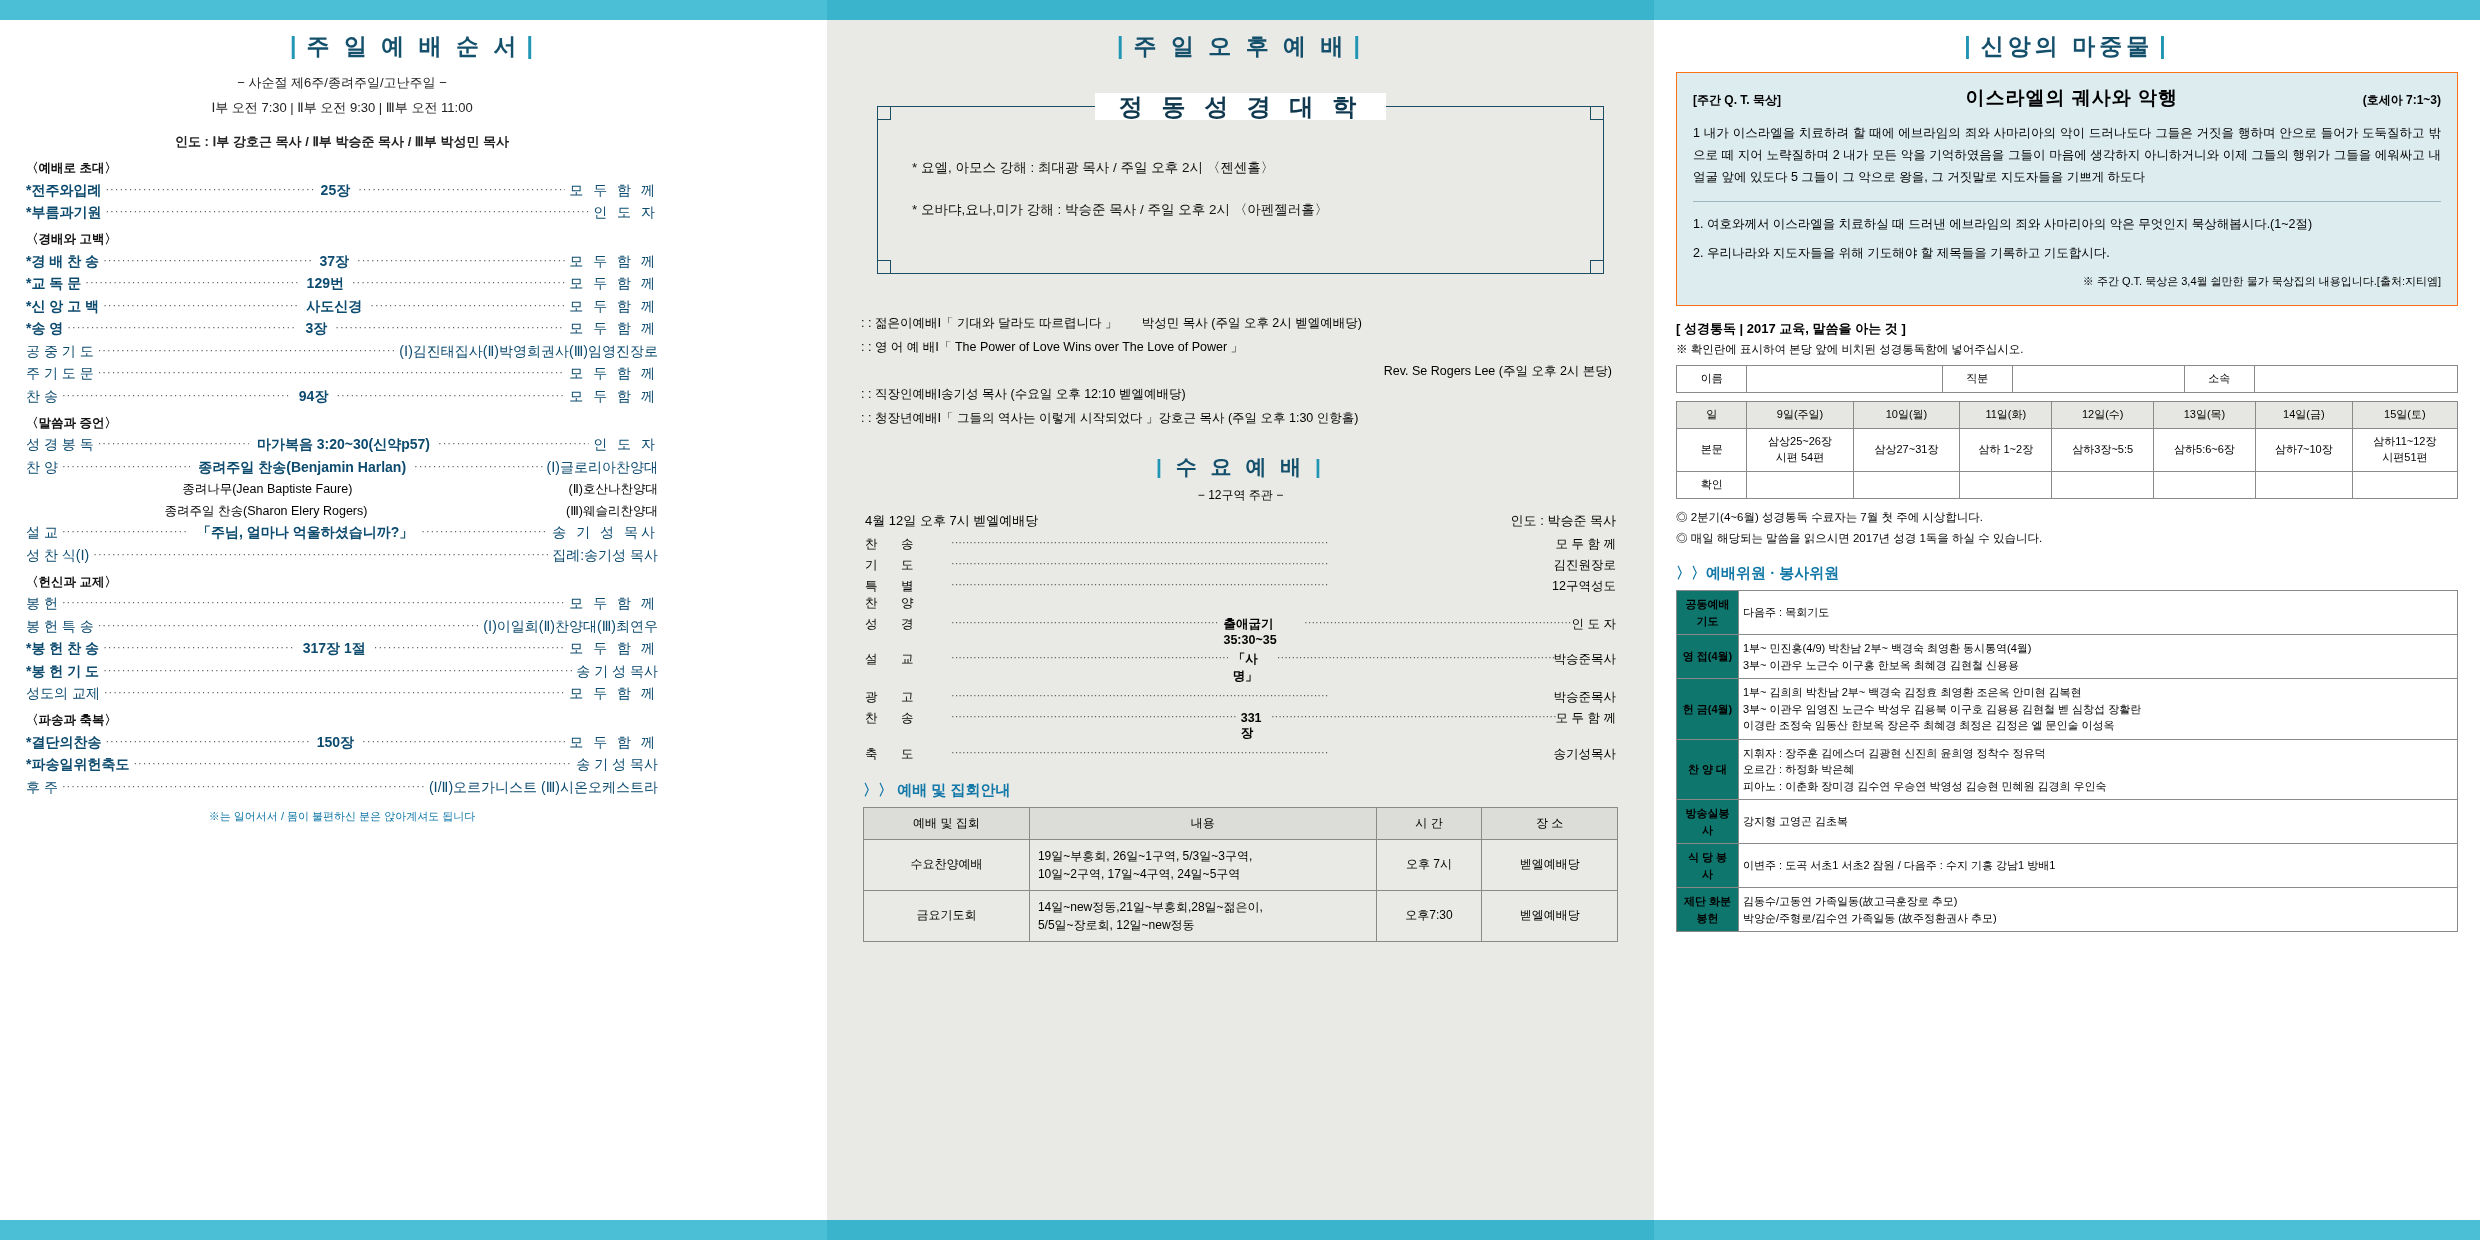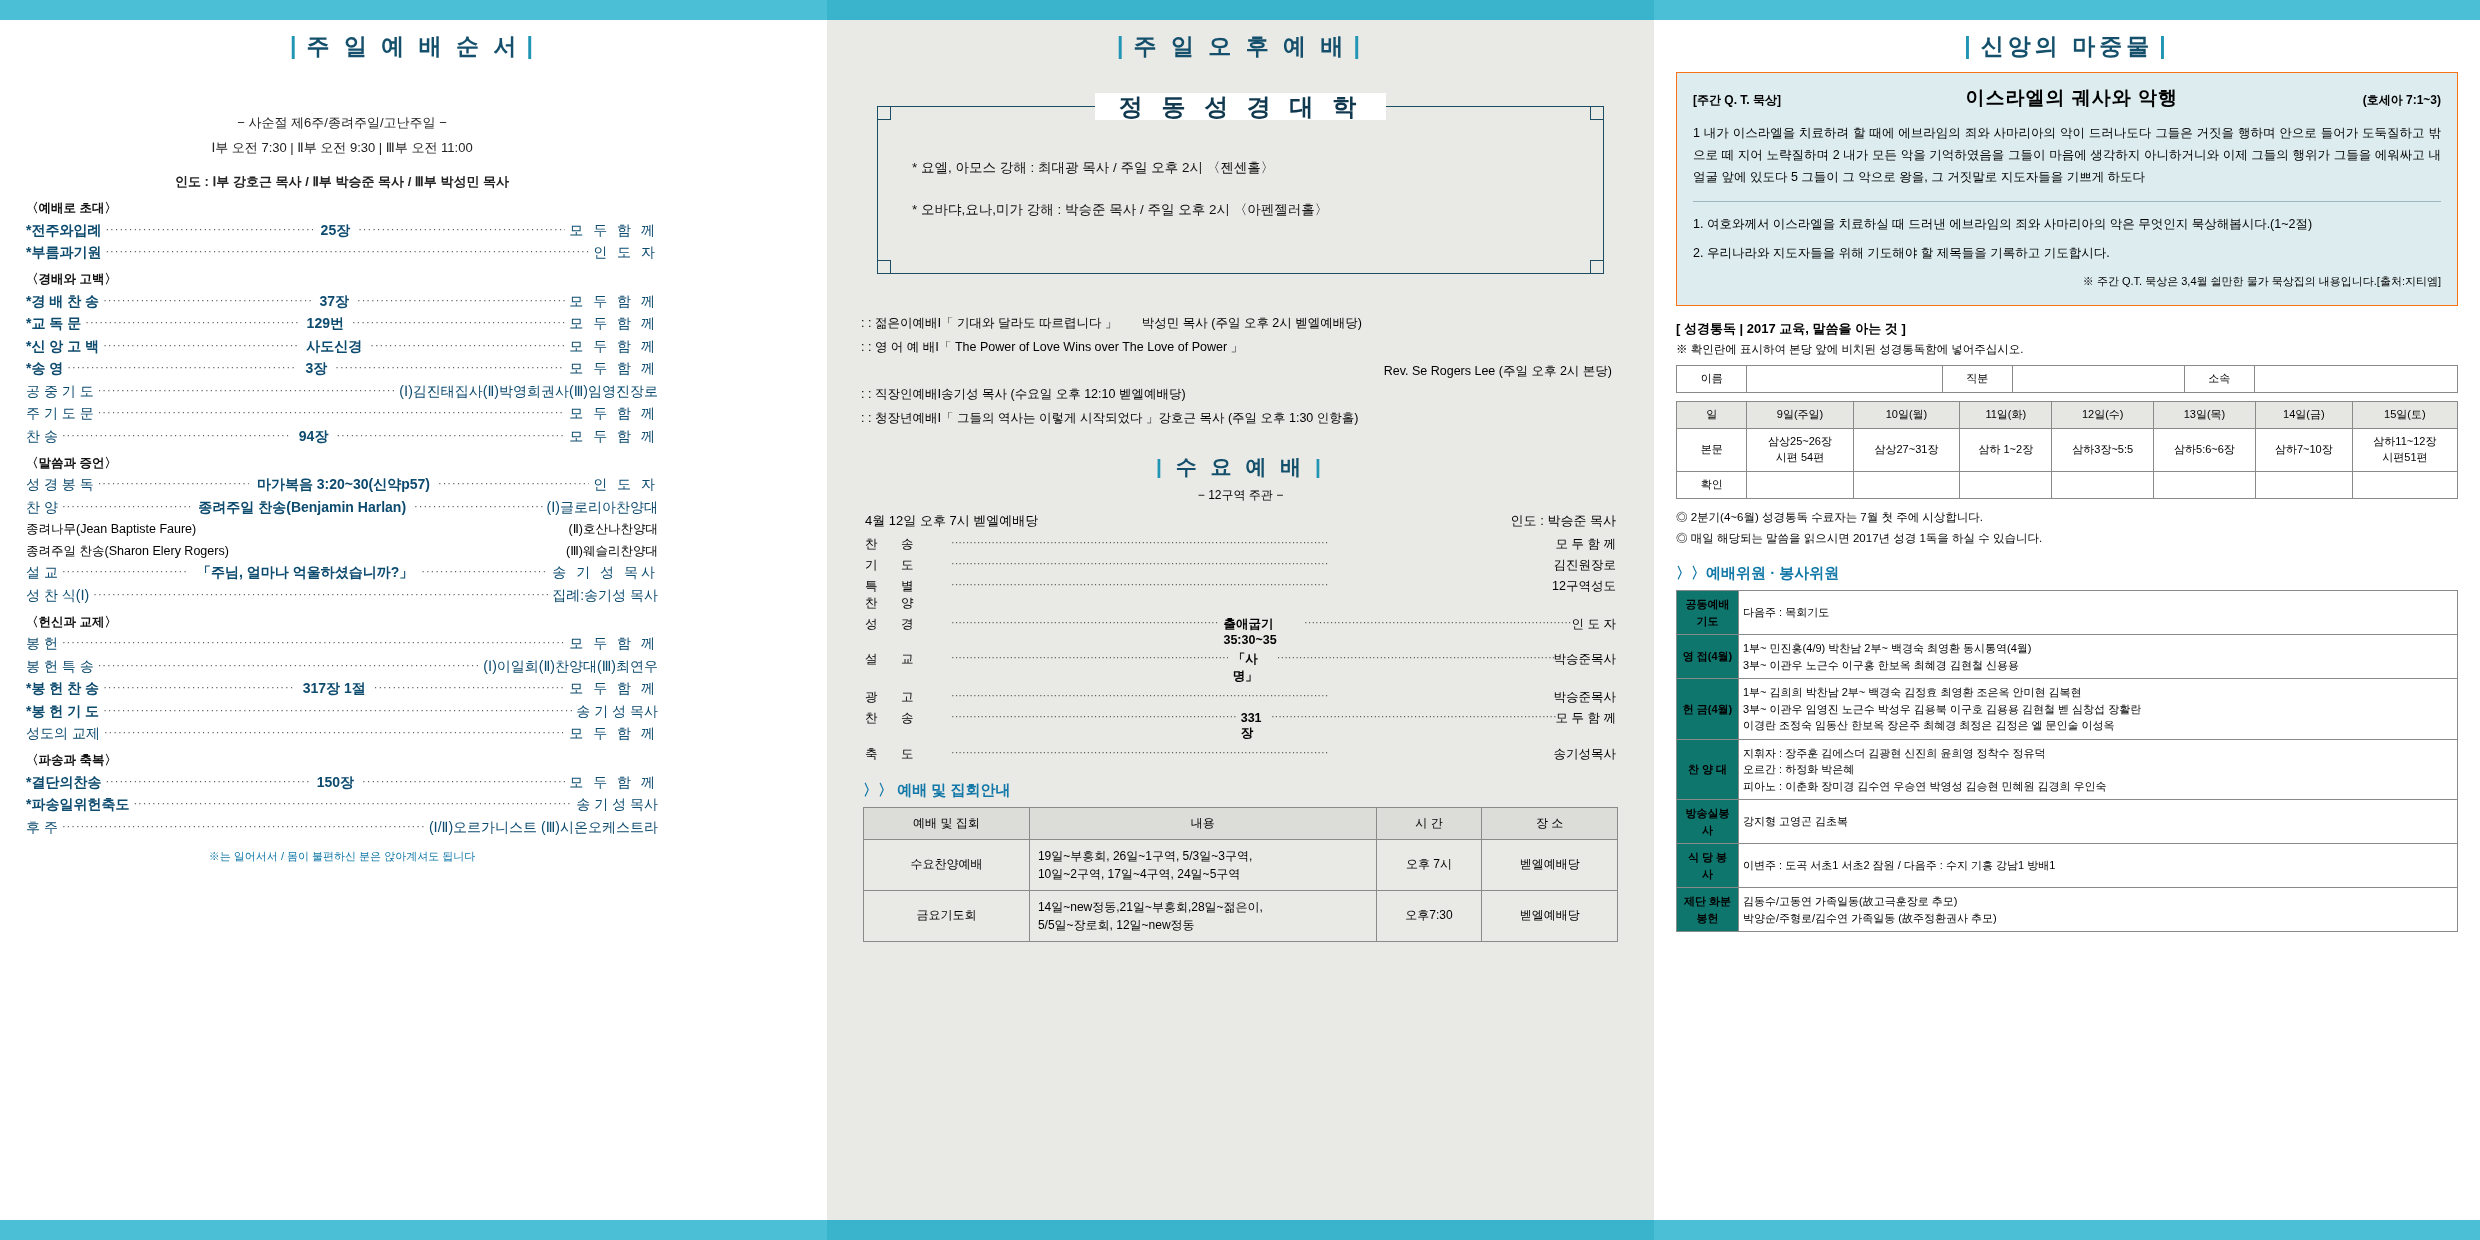--- a/index.html
+++ b/index.html
@@ -23,36 +23,36 @@
   .col-2 .topbar, .col-2 .botbar { background:#3ab3cd; }
 
   .col-head {
     position:absolute; top:20px; left:0; right:0; height:52px;
     display:flex; align-items:center; justify-content:center;
     font-size:23px; font-weight:bold; letter-spacing:4px; color:#14506b;
   }
   .col-head .bars { color:#2196b4; margin:0 6px; font-weight:bold; }
 
   
-  .c1 { position:absolute; top:72px; left:0; width:684px; bottom:20px; padding:0 26px;margin-top:40px; }
+  .c1 { position:absolute; top:72px; left:0; width:684px; bottom:20px; padding:0 26px; }
   .c1 .sub1 { text-align:center; font-size:13px; color:#222; margin-top:2px; }
   .c1 .sub2 { text-align:center; font-size:13px; color:#222; margin-top:7px; }
   .c1 .sub3 { text-align:center; font-size:13px; color:#222; margin-top:16px; font-weight:bold;}
   .sec { font-size:12.5px; color:#111; margin-top:9px; font-weight:bold;}
   .row { display:flex; align-items:baseline; font-size:14px; color:#0c4a6e; margin-top:4.5px; white-space:nowrap; }
   .row .l { flex:0 0 auto; font-weight:bold; }
   .row .l.nb { font-weight:normal; }
   .row .dots { flex:1 1 auto; overflow:hidden; margin:0 4px; color:#555;
       font-size:11px; letter-spacing:1px; position:relative; top:-2px;}
   .row .dots::before { content:"··························································································································································"; }
   .row .m { flex:0 0 auto; font-weight:bold; padding:0 4px; }
   .row .r { flex:0 0 auto; text-align:right; }
   .row .r.sp { letter-spacing:3px; }
   .cont { display:flex; align-items:baseline; font-size:12.5px; margin-top:4.5px; }
-  .cont .mid { flex:1 1 auto; text-align:left; }
+  .cont .mid { flex:1 1 auto; text-align:center; }
   .note { text-align:center; font-size:11px; color:#1178a8; margin-top:12px; }
 
   
   .c2 { position:absolute; top:72px; left:0; width:827px; bottom:20px; padding:0 28px; }
   .bible-box { position:relative; margin:34px 22px 0 22px; border:1px solid #1b4d63; height:168px; }
   .bible-box .ttl { text-align:center; font-size:24px; font-weight:bold; letter-spacing:6px; color:#10394f;
       position:absolute; top:-16px; left:0; right:0; }
   .bible-box .ttl span { background:#ffffff; padding:0 24px; }
   .bible-box .li { font-size:13.5px; color:#111; margin:0 34px; }
   .bible-box .li.a { margin-top:52px; }

